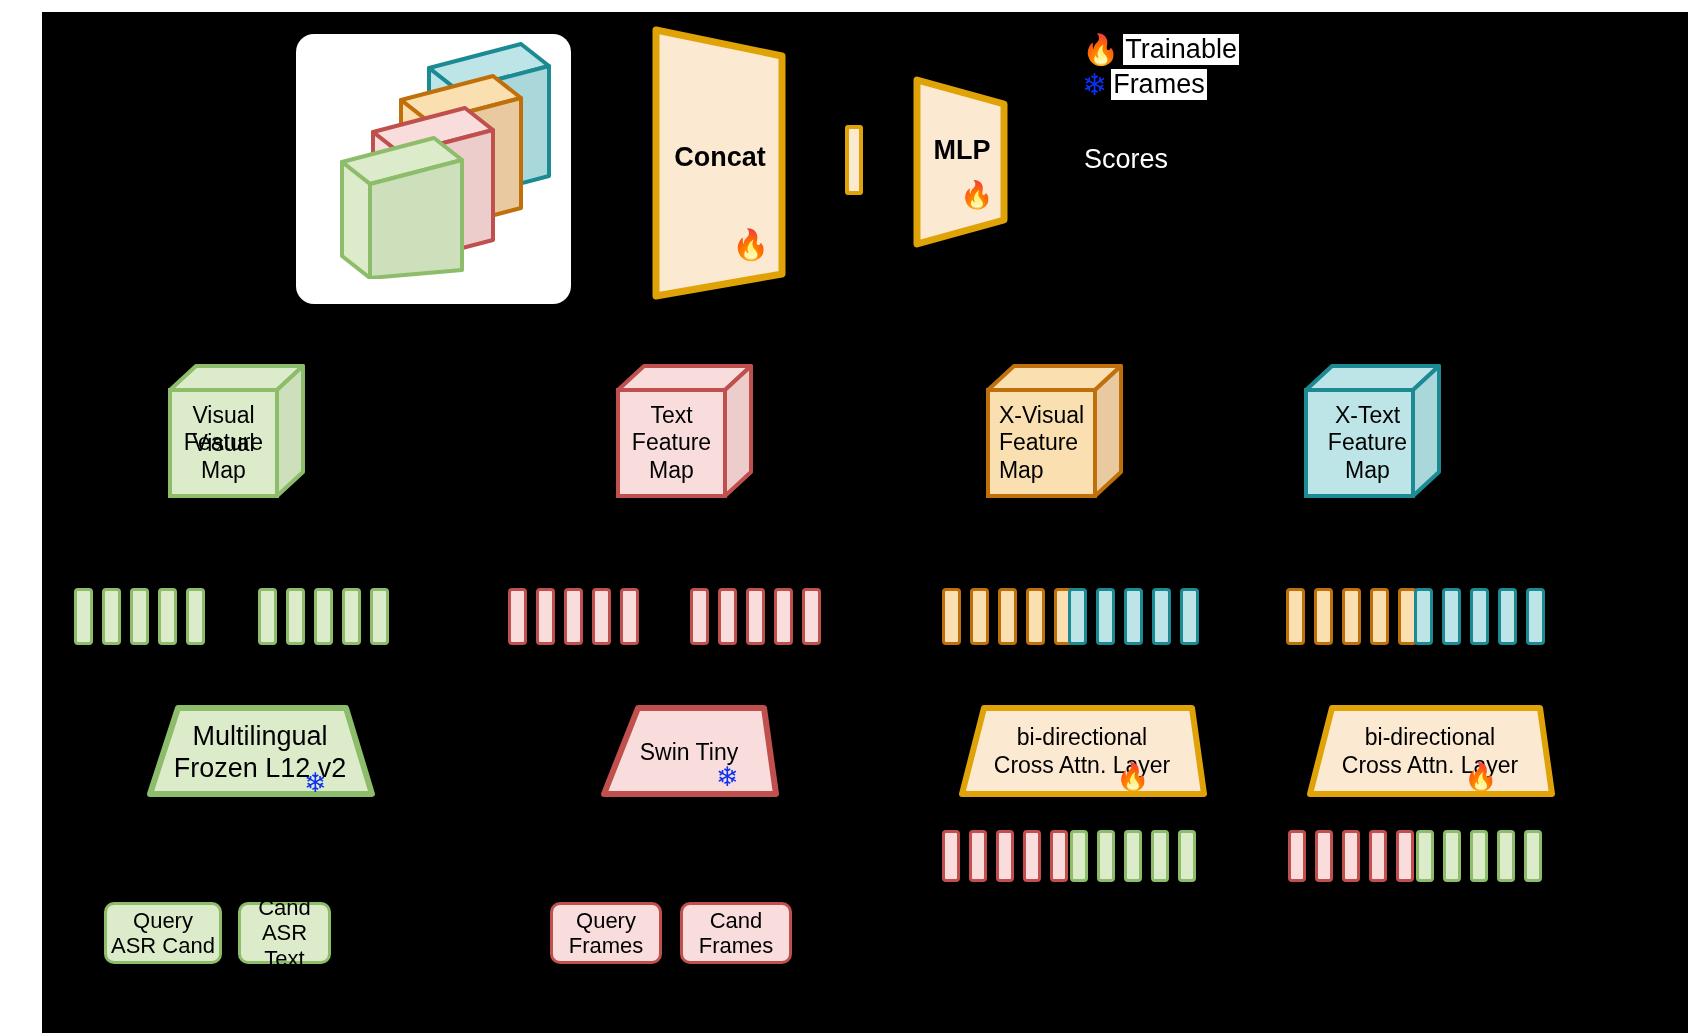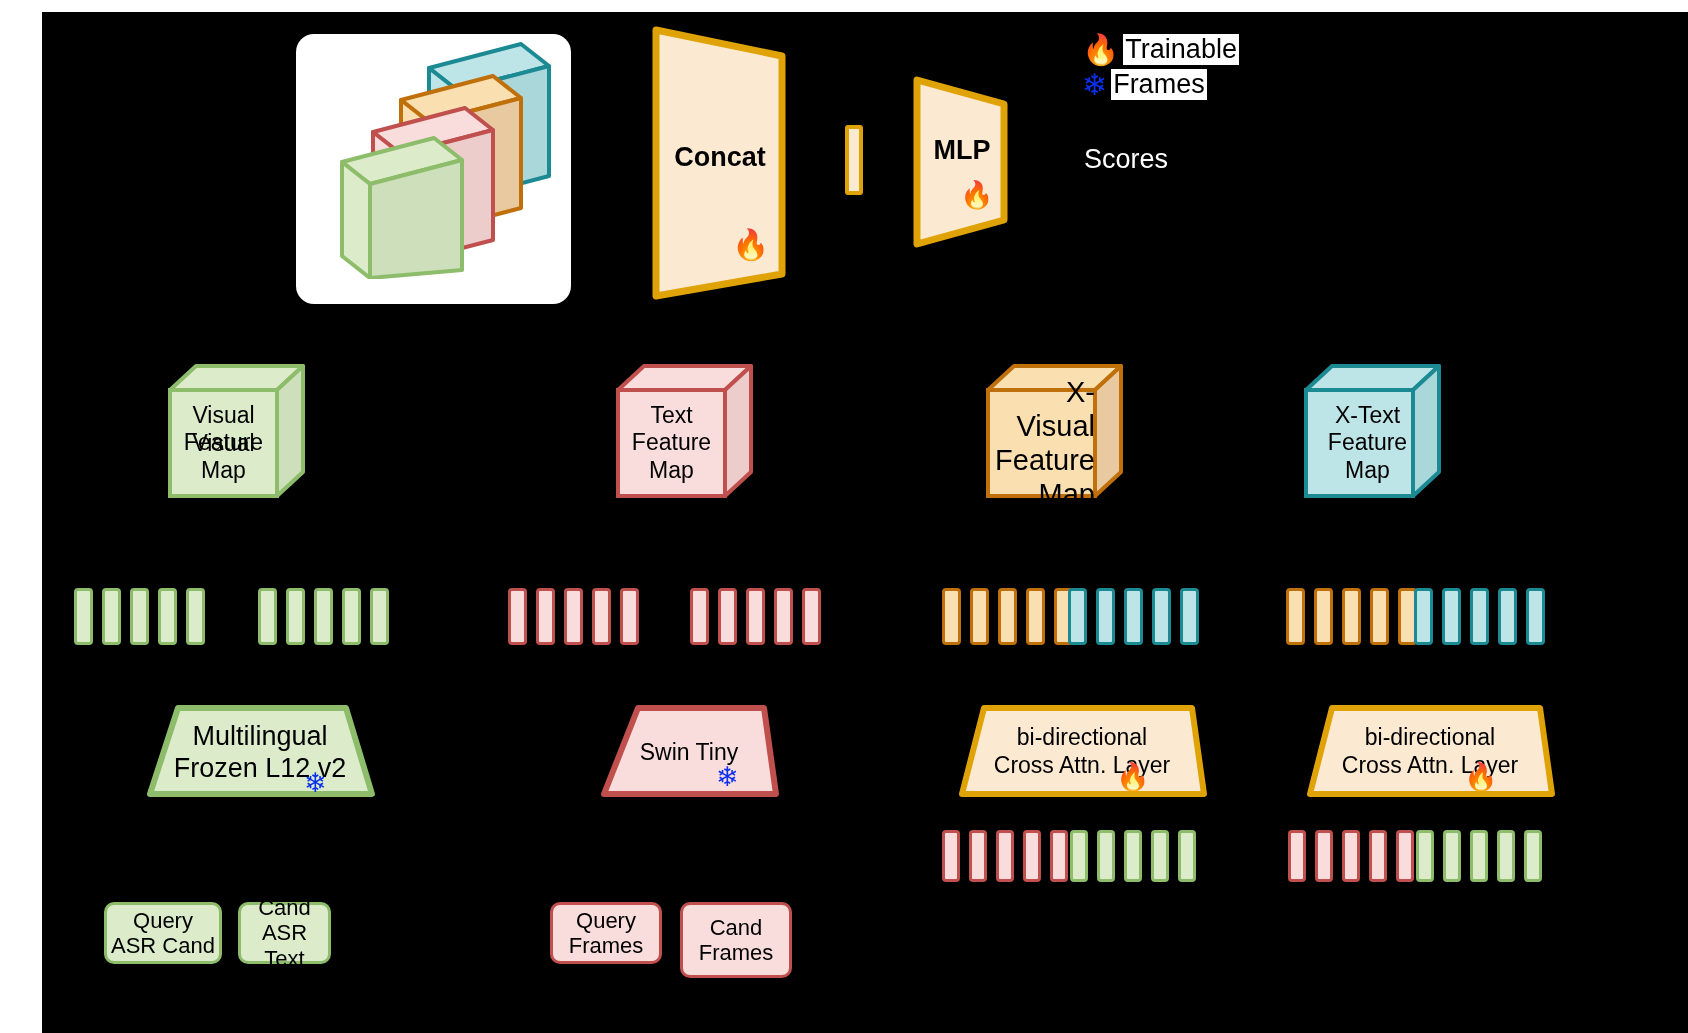--- a/index.html
+++ b/index.html
@@ -202,21 +202,21 @@
       <div class="fmtext" style="width: 100%; height: 100%; display: flex; align-items: center; justify-content: center; text-align: center; font-size: 23px; line-height: 1.18; color: rgb(0, 0, 0);">
           <div><span>Visual</span><br><span>Feature</span><br><span>Map</span></div>
         </div>
     </div>
     <div class="node" style="left:576px; top:378px; width:107px; height:106px;">
       <div class="fmtext" style="width: 100%; height: 100%; display: flex; align-items: center; justify-content: center; text-align: center; font-size: 23px; line-height: 1.18; color: rgb(0, 0, 0);">
           <div><span>Text</span><br><span>Feature</span><br><span>Map</span></div>
         </div>
     </div>
     <div class="node" style="left:946px; top:378px; width:107px; height:106px;">
-      <div class="fmtext" style="width: 100%; height: 100%; display: flex; align-items: center; justify-content: center; text-align: right; font-size: 29px; line-height: 1.18; color: rgb(0, 0, 0);">
+      <div class="fmtext" style="width: 100%; height: 100%; display: flex; align-items: center; justify-content: center; text-align: left; font-size: 23px; line-height: 1.18; color: rgb(0, 0, 0);">
           <div><span>X-Visual</span><br><span>Feature</span><br><span>Map</span></div>
         </div>
     </div>
     <div class="node" style="left:1272px; top:378px; width:107px; height:106px;">
       <div class="fmtext" style="width: 100%; height: 100%; display: flex; align-items: center; justify-content: center; text-align: center; font-size: 23px; line-height: 1.18; color: rgb(0, 0, 0);">
           <div><span>X-Text</span><br><span>Feature</span><br><span>Map</span></div>
         </div>
     </div>
 
     <div class="tokens" style="left:32px; top:576px;">
@@ -345,18 +345,18 @@
 
     <div class="srcbox" style="left:62px; top:890px; width:118px; height:62px; background:#dceccb; border-color:#8dbc6b;">
       <div><span>Query</span><br><span>ASR Cand</span></div>
     </div>
     <div class="srcbox" style="left:196px; top:890px; width:93px; height:62px; background:#dceccb; border-color:#8dbc6b;">
       <div><span>Cand ASR</span><br><span>Text</span></div>
     </div>
     <div class="srcbox" style="left:508px; top:890px; width:112px; height:62px; background:#f9dcdc; border-color:#c0504d;">
       <div><span>Query</span><br><span>Frames</span></div>
     </div>
-    <div class="srcbox" style="left:638px; top:890px; width:112px; height:76px; background:#f9dcdc; border-color:#c0504d;">
+    <div class="srcbox" style="left:638px; top:890px; width:112px; height:62px; background:#f9dcdc; border-color:#c0504d;">
       <div><span>Cand</span><br><span>Frames</span></div>
     </div>
 
   </div>
 </div>
 
 </body></html>

